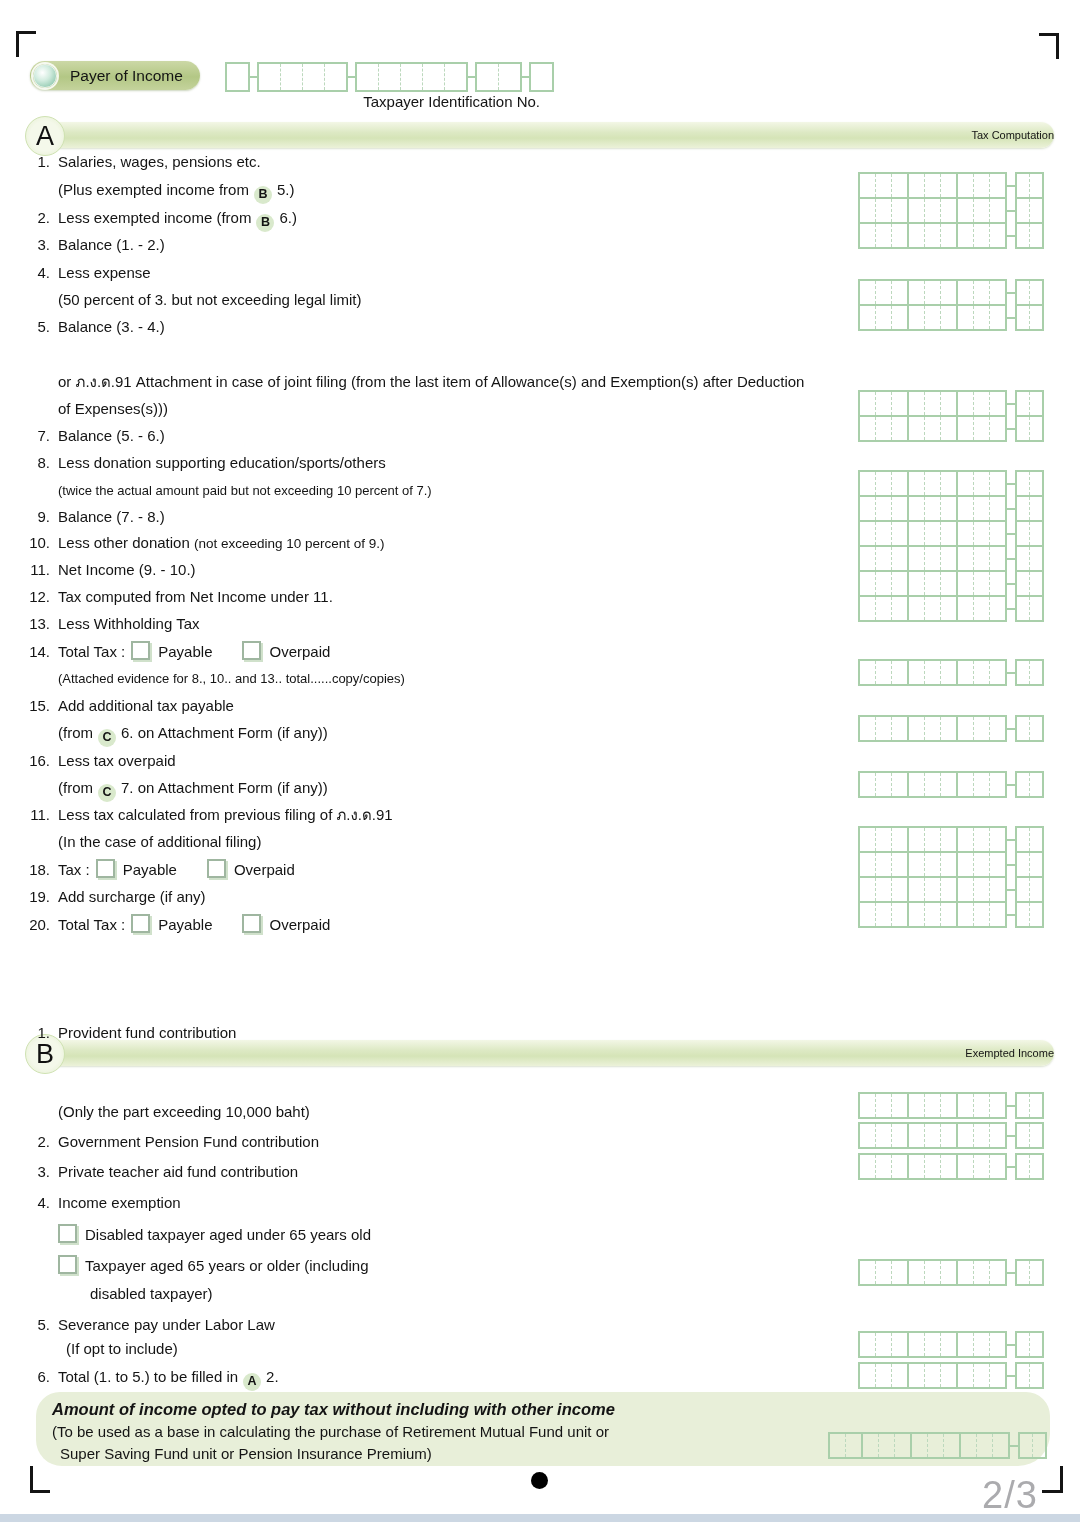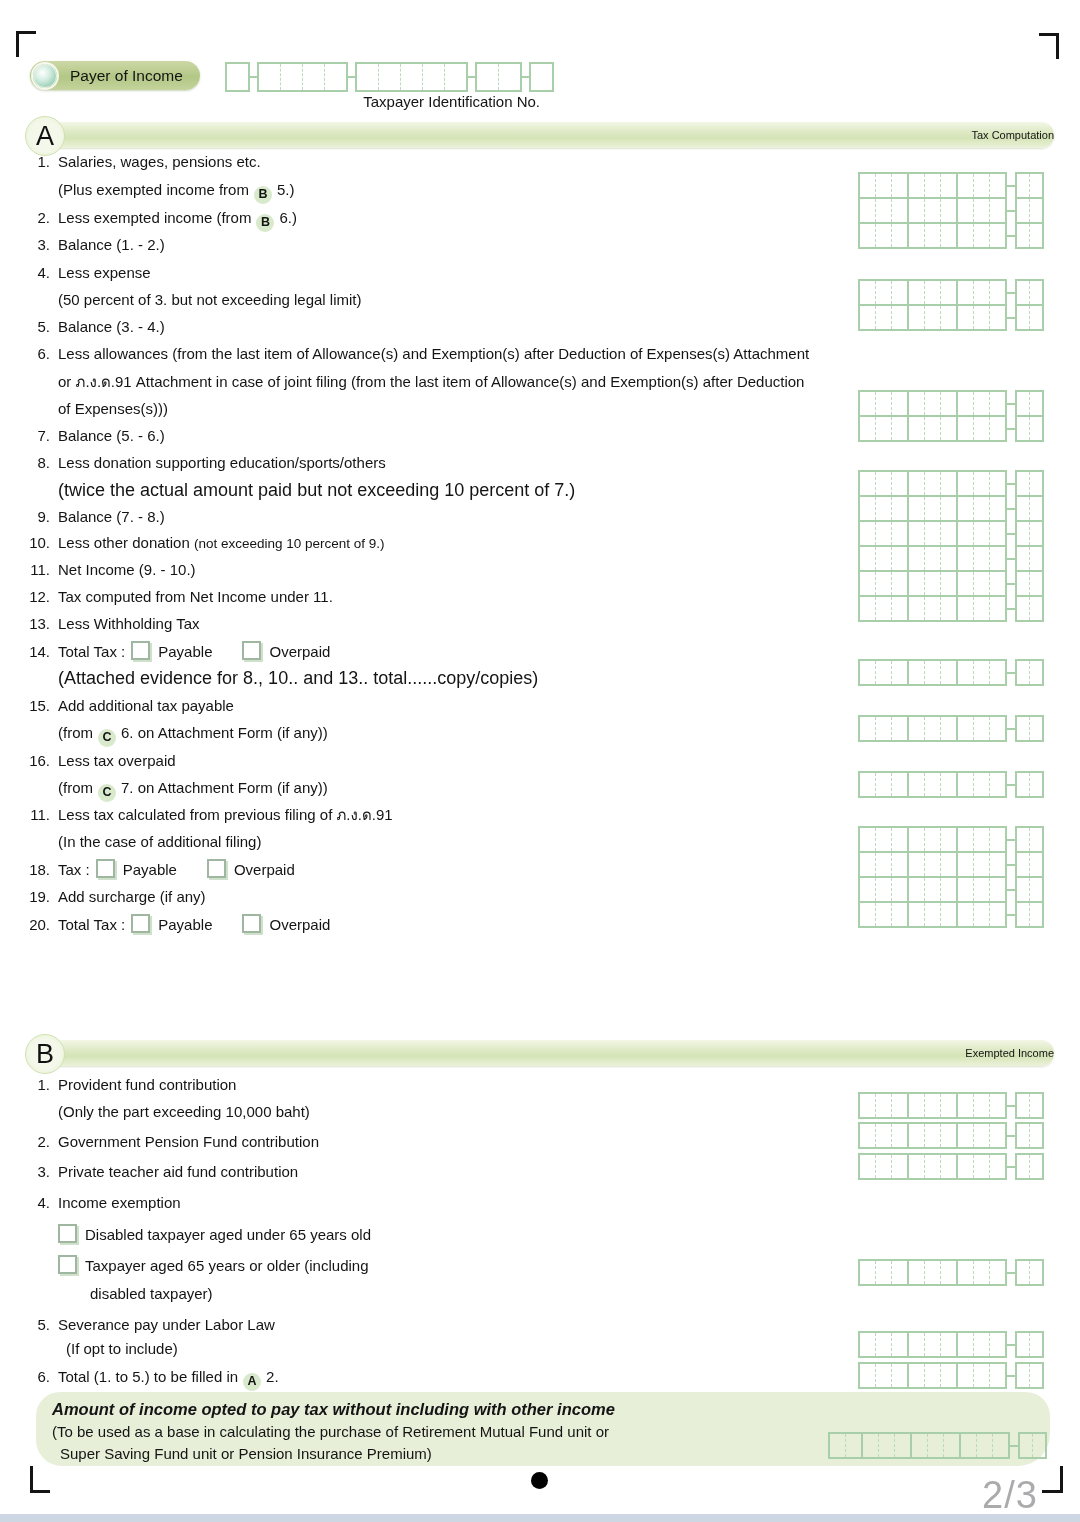--- a/index.html
+++ b/index.html
@@ -35,21 +35,21 @@
   .sec-title{display:block;line-height:26px;text-align:right;font-size:11px;}
   .sec-letter{position:absolute;left:-3px;top:-6px;width:38px;height:38px;border-radius:50%;
     background:radial-gradient(circle,#f4f8ea 55%,#e3eecd 100%);border:1px solid #cfe2b2;
     display:flex;align-items:center;justify-content:center;font-size:27px;color:#111;}
   
   .line{position:absolute;left:24px;font-size:15px;line-height:19px;white-space:nowrap;}
   .line .num{display:inline-block;width:26px;text-align:right;margin-right:8px;}
   .line.sub{padding-left:34px;}
   .line.sub2{padding-left:42px;}
   .line.cont2{padding-left:66px;}
-  .small{font-size:18px;}
+  .small{font-size:13px;}
   .small-inline{font-size:13.5px;}
   .badge{display:inline-flex;width:18px;height:18px;border-radius:50%;background:#d9e9cc;
     font-weight:bold;font-size:12.5px;align-items:center;justify-content:center;
     margin:0 5px;vertical-align:-3px;}
   .cb{display:inline-block;width:15px;height:15px;border:2px solid #9fb6a0;background:#fff;
     box-shadow:2px 2px 0 rgba(170,200,160,.55);vertical-align:-3px;margin:0 8px 0 6px;}
   .cb.gap{margin-left:30px;}
   
   .amt-stack{position:absolute;}
   .amt-row{display:flex;align-items:center;height:27px;}
@@ -139,23 +139,20 @@
   </div>
   <div class="line" style="top:263px">
     <span class="num">4.</span><span>Less expense</span>
   </div>
   <div class="line sub" style="top:290px">
     <span>(50 percent of 3. but not exceeding legal limit)</span>
   </div>
   <div class="line" style="top:317px">
     <span class="num">5.</span><span>Balance  (3. - 4.)</span>
   </div>
-  <div class="line" style="top:344px">
-    <span class="num">6.</span><span>Less allowances (from the last item of Allowance(s) and Exemption(s) after Deduction of Expenses(s) Attachment</span>
-  </div>
   <div class="line sub" style="top:372px">
     <span>or ภ.ง.ด.91 Attachment in case of joint filing (from the last item of Allowance(s) and Exemption(s) after Deduction</span>
   </div>
   <div class="line sub" style="top:399px">
     <span>of Expenses(s)))</span>
   </div>
   <div class="line" style="top:426px">
     <span class="num">7.</span><span>Balance (5. - 6.)</span>
   </div>
   <div class="line" style="top:453px">
@@ -702,21 +699,21 @@
           <div class="amt-cell"></div>
         </div>
       </div>
   </div>
 
   <div class="sec-bar" style="top:1040px">
     <div class="sec-letter">B</div>
     <span class="sec-title">Exempted Income</span>
   </div>
 
-  <div class="line" style="top:1075px">
+  <div class="line" style="top:1023px">
     <span class="num">1.</span><span>Provident fund contribution</span>
   </div>
   <div class="line sub" style="top:1102px">
     <span>(Only the part exceeding 10,000 baht)</span>
   </div>
   <div class="line" style="top:1132px">
     <span class="num">2.</span><span>Government Pension Fund contribution</span>
   </div>
   <div class="line" style="top:1162px">
     <span class="num">3.</span><span>Private teacher aid fund contribution</span>

